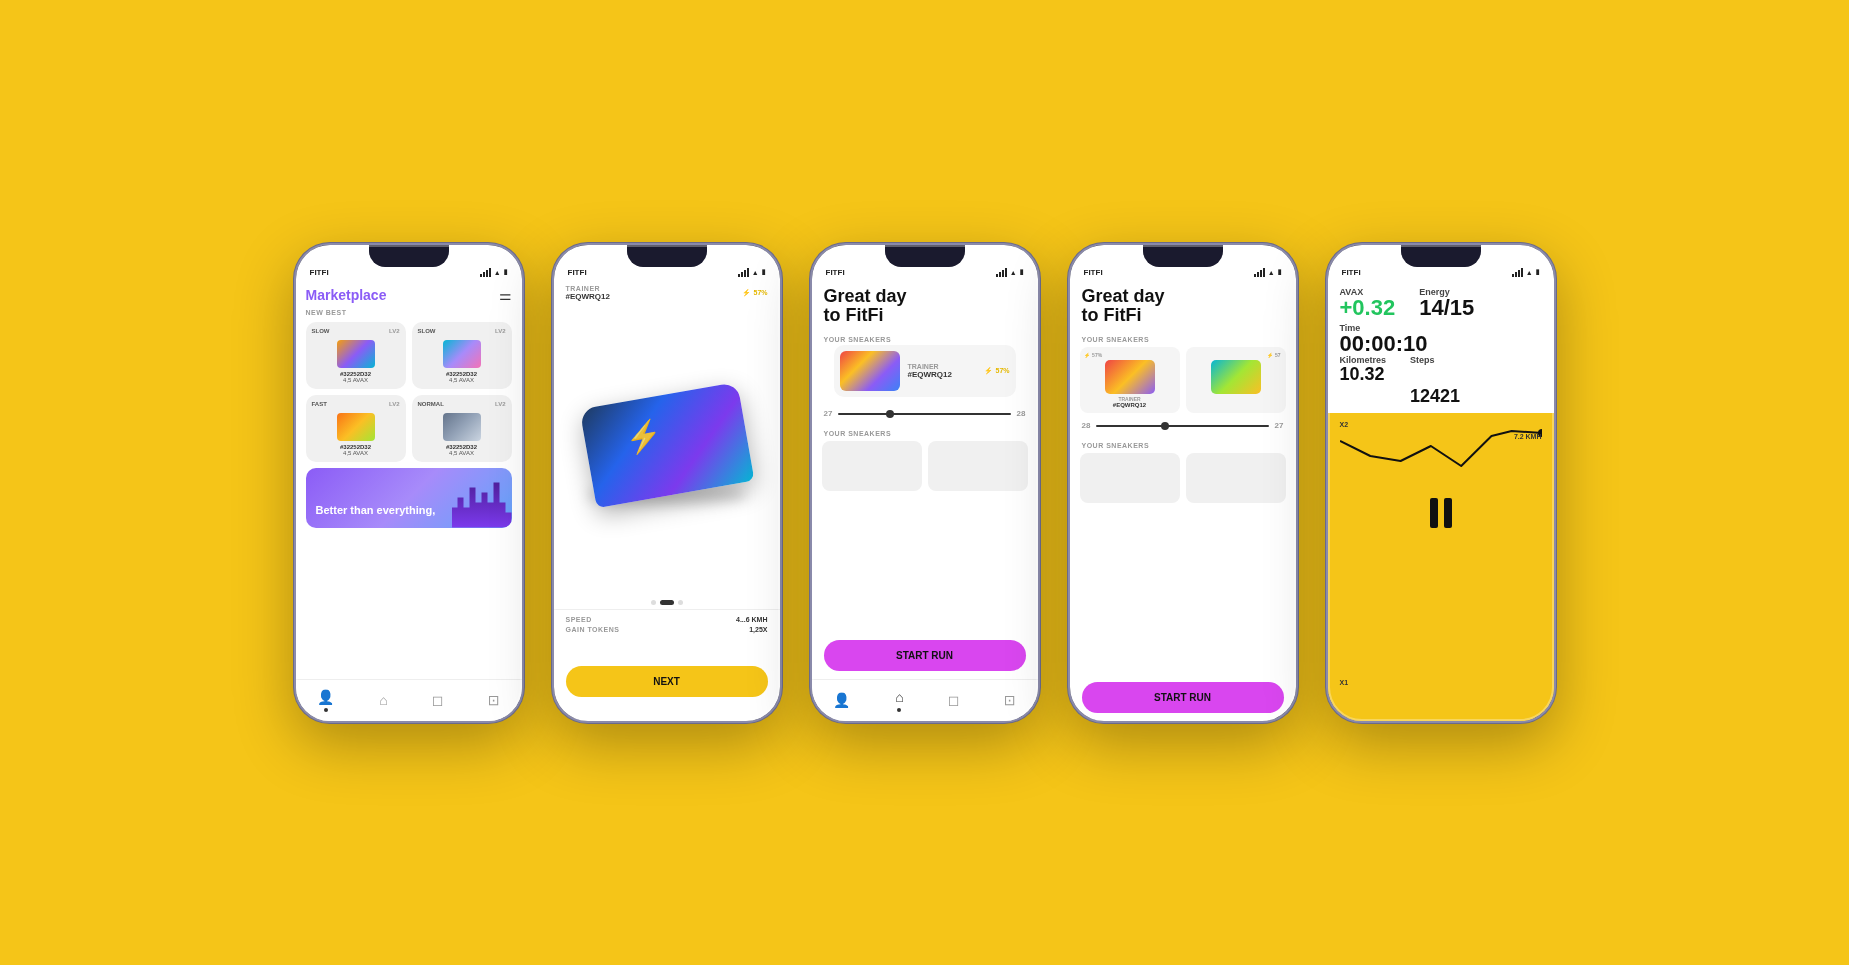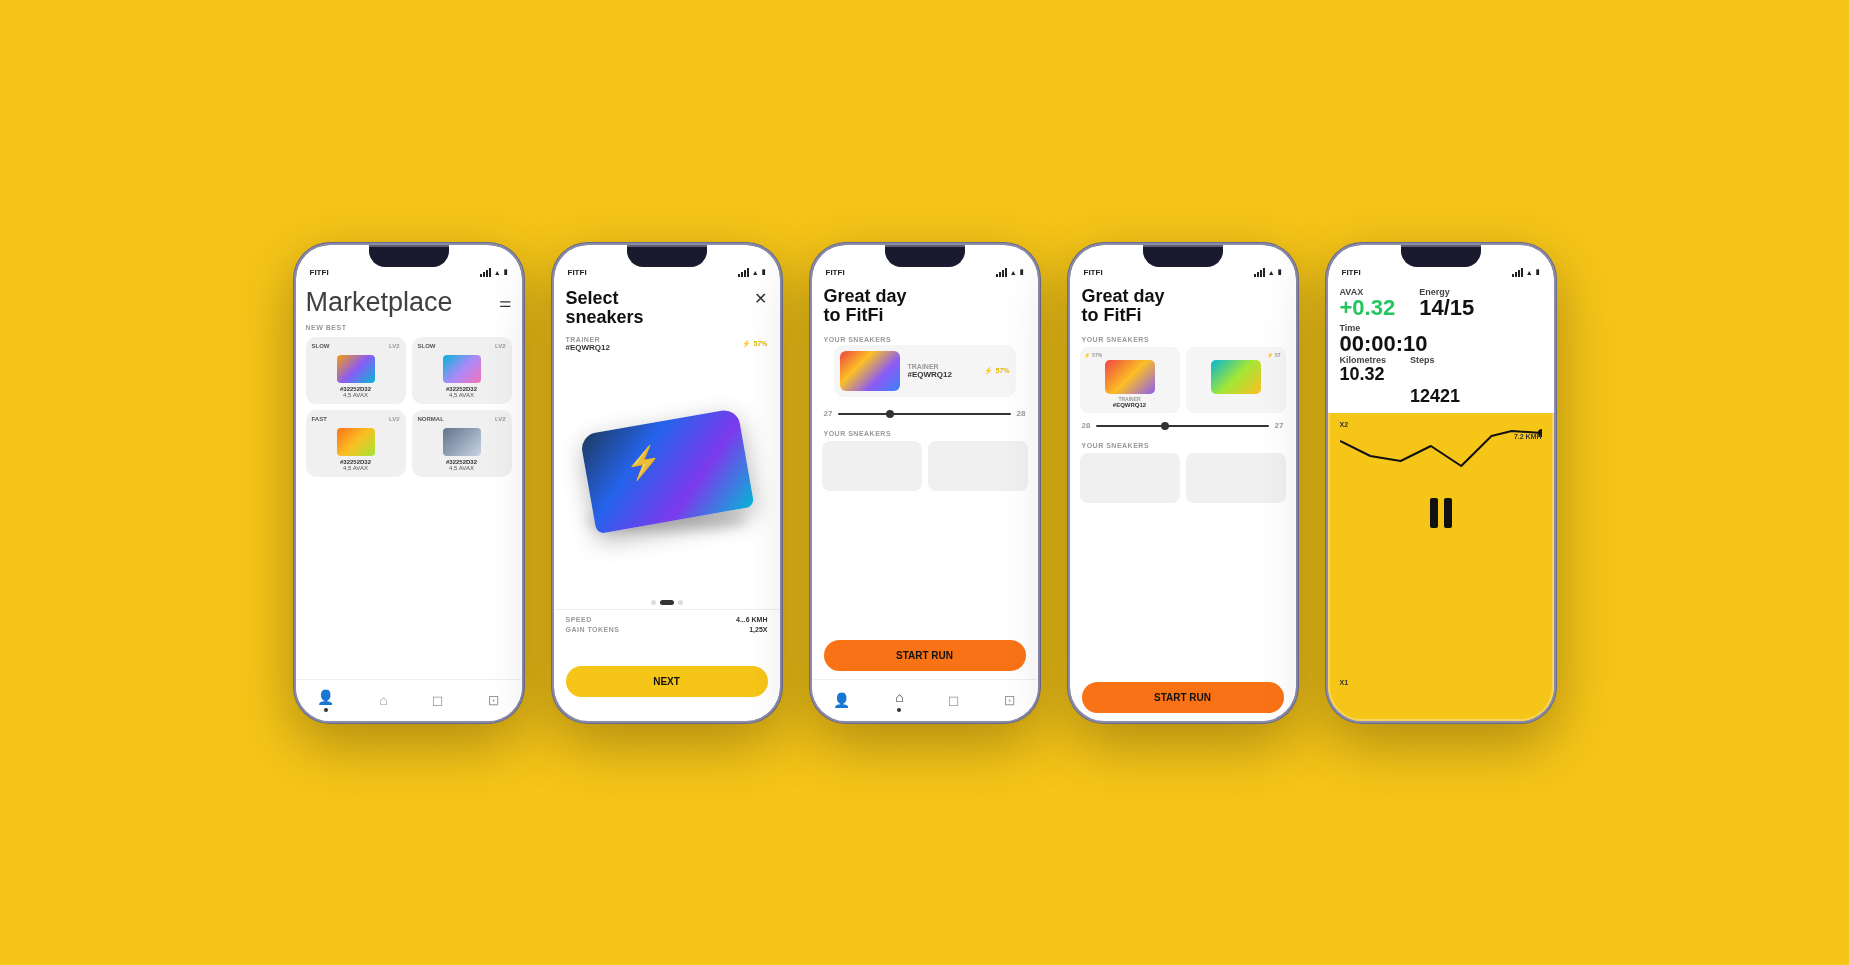--- a/index.html
+++ b/index.html
@@ -79,21 +79,21 @@
       flex: 1;
       padding: 6px 10px 0;
       overflow: hidden;
     }
     .marketplace-header {
       display: flex;
       justify-content: space-between;
       align-items: center;
       margin-bottom: 6px;
     }
-    .marketplace-title { font-size: 27px; font-weight: 400; color: #404040; }
+    .marketplace-title { font-size: 14px; font-weight: 700; color: #8b5cf6; }
     .filter-icon { font-size: 14px; color: #333; }
     .new-best-label { font-size: 7px; font-weight: 700; color: #999; letter-spacing: 0.5px; margin-bottom: 6px; }
     .sneakers-grid {
       display: grid;
       grid-template-columns: 1fr 1fr;
       gap: 6px;
       margin-bottom: 6px;
     }
     .sneaker-card {
       background: #f0f0f0;
@@ -248,21 +248,21 @@
       padding: 0 10px 6px;
     }
     .sneaker-placeholder {
       flex: 1;
       height: 50px;
       background: #f0f0f0;
       border-radius: 8px;
     }
     .start-run-btn {
       margin: 4px 12px 8px;
-      background: #f97316;
+      background: #d946ef;
       border: none;
       border-radius: 24px;
       padding: 10px;
       font-size: 10px;
       font-weight: 800;
       color: #111;
       text-align: center;
       width: calc(100% - 24px);
     }
 
@@ -397,20 +397,24 @@
               <div class="sneaker-card-header">
                 <span class="sneaker-type">NORMAL</span>
                 <span class="sneaker-level">LV2</span>
               </div>
               <div style="width:38px;height:28px;background:linear-gradient(135deg,#64748b,#94a3b8,#cbd5e1);border-radius:4px;margin:3px 0;"></div>
               <div class="sneaker-id">#32252D32</div>
               <div class="sneaker-price">4,5 AVAX</div>
             </div>
           </div>
 
+          <div class="promo-banner">
+            <div class="promo-cityscape"></div>
+            <span class="promo-text">Better than everything,</span>
+          </div>
         </div>
 
         <div class="bottom-nav">
           <div style="text-align:center;">
             <span class="nav-icon">👤</span>
             <div class="nav-dot"></div>
           </div>
           <span class="nav-icon">⌂</span>
           <span class="nav-icon">◻</span>
           <span class="nav-icon">⊡</span>
@@ -430,24 +434,20 @@
             <div class="signal-bars">
               <div class="signal-bar" style="height:3px"></div>
               <div class="signal-bar" style="height:5px"></div>
               <div class="signal-bar" style="height:7px"></div>
               <div class="signal-bar" style="height:9px"></div>
             </div>
             <span>▲</span>
             <span>▮</span>
           </div>
         </div>
-        <div class="select-header">
-          <div class="select-title">Select<br>sneakers</div>
-          <span class="close-btn">✕</span>
-        </div>
         <div class="trainer-label-row">
           <div>
             <div class="trainer-label">TRAINER</div>
             <div style="font-size:8px;font-weight:800;color:#333;">#EQWRQ12</div>
           </div>
           <div class="energy-badge">⚡ 57%</div>
         </div>
 
         <div class="big-sneaker-area">
           <div style="position:relative;width:160px;height:110px;">

